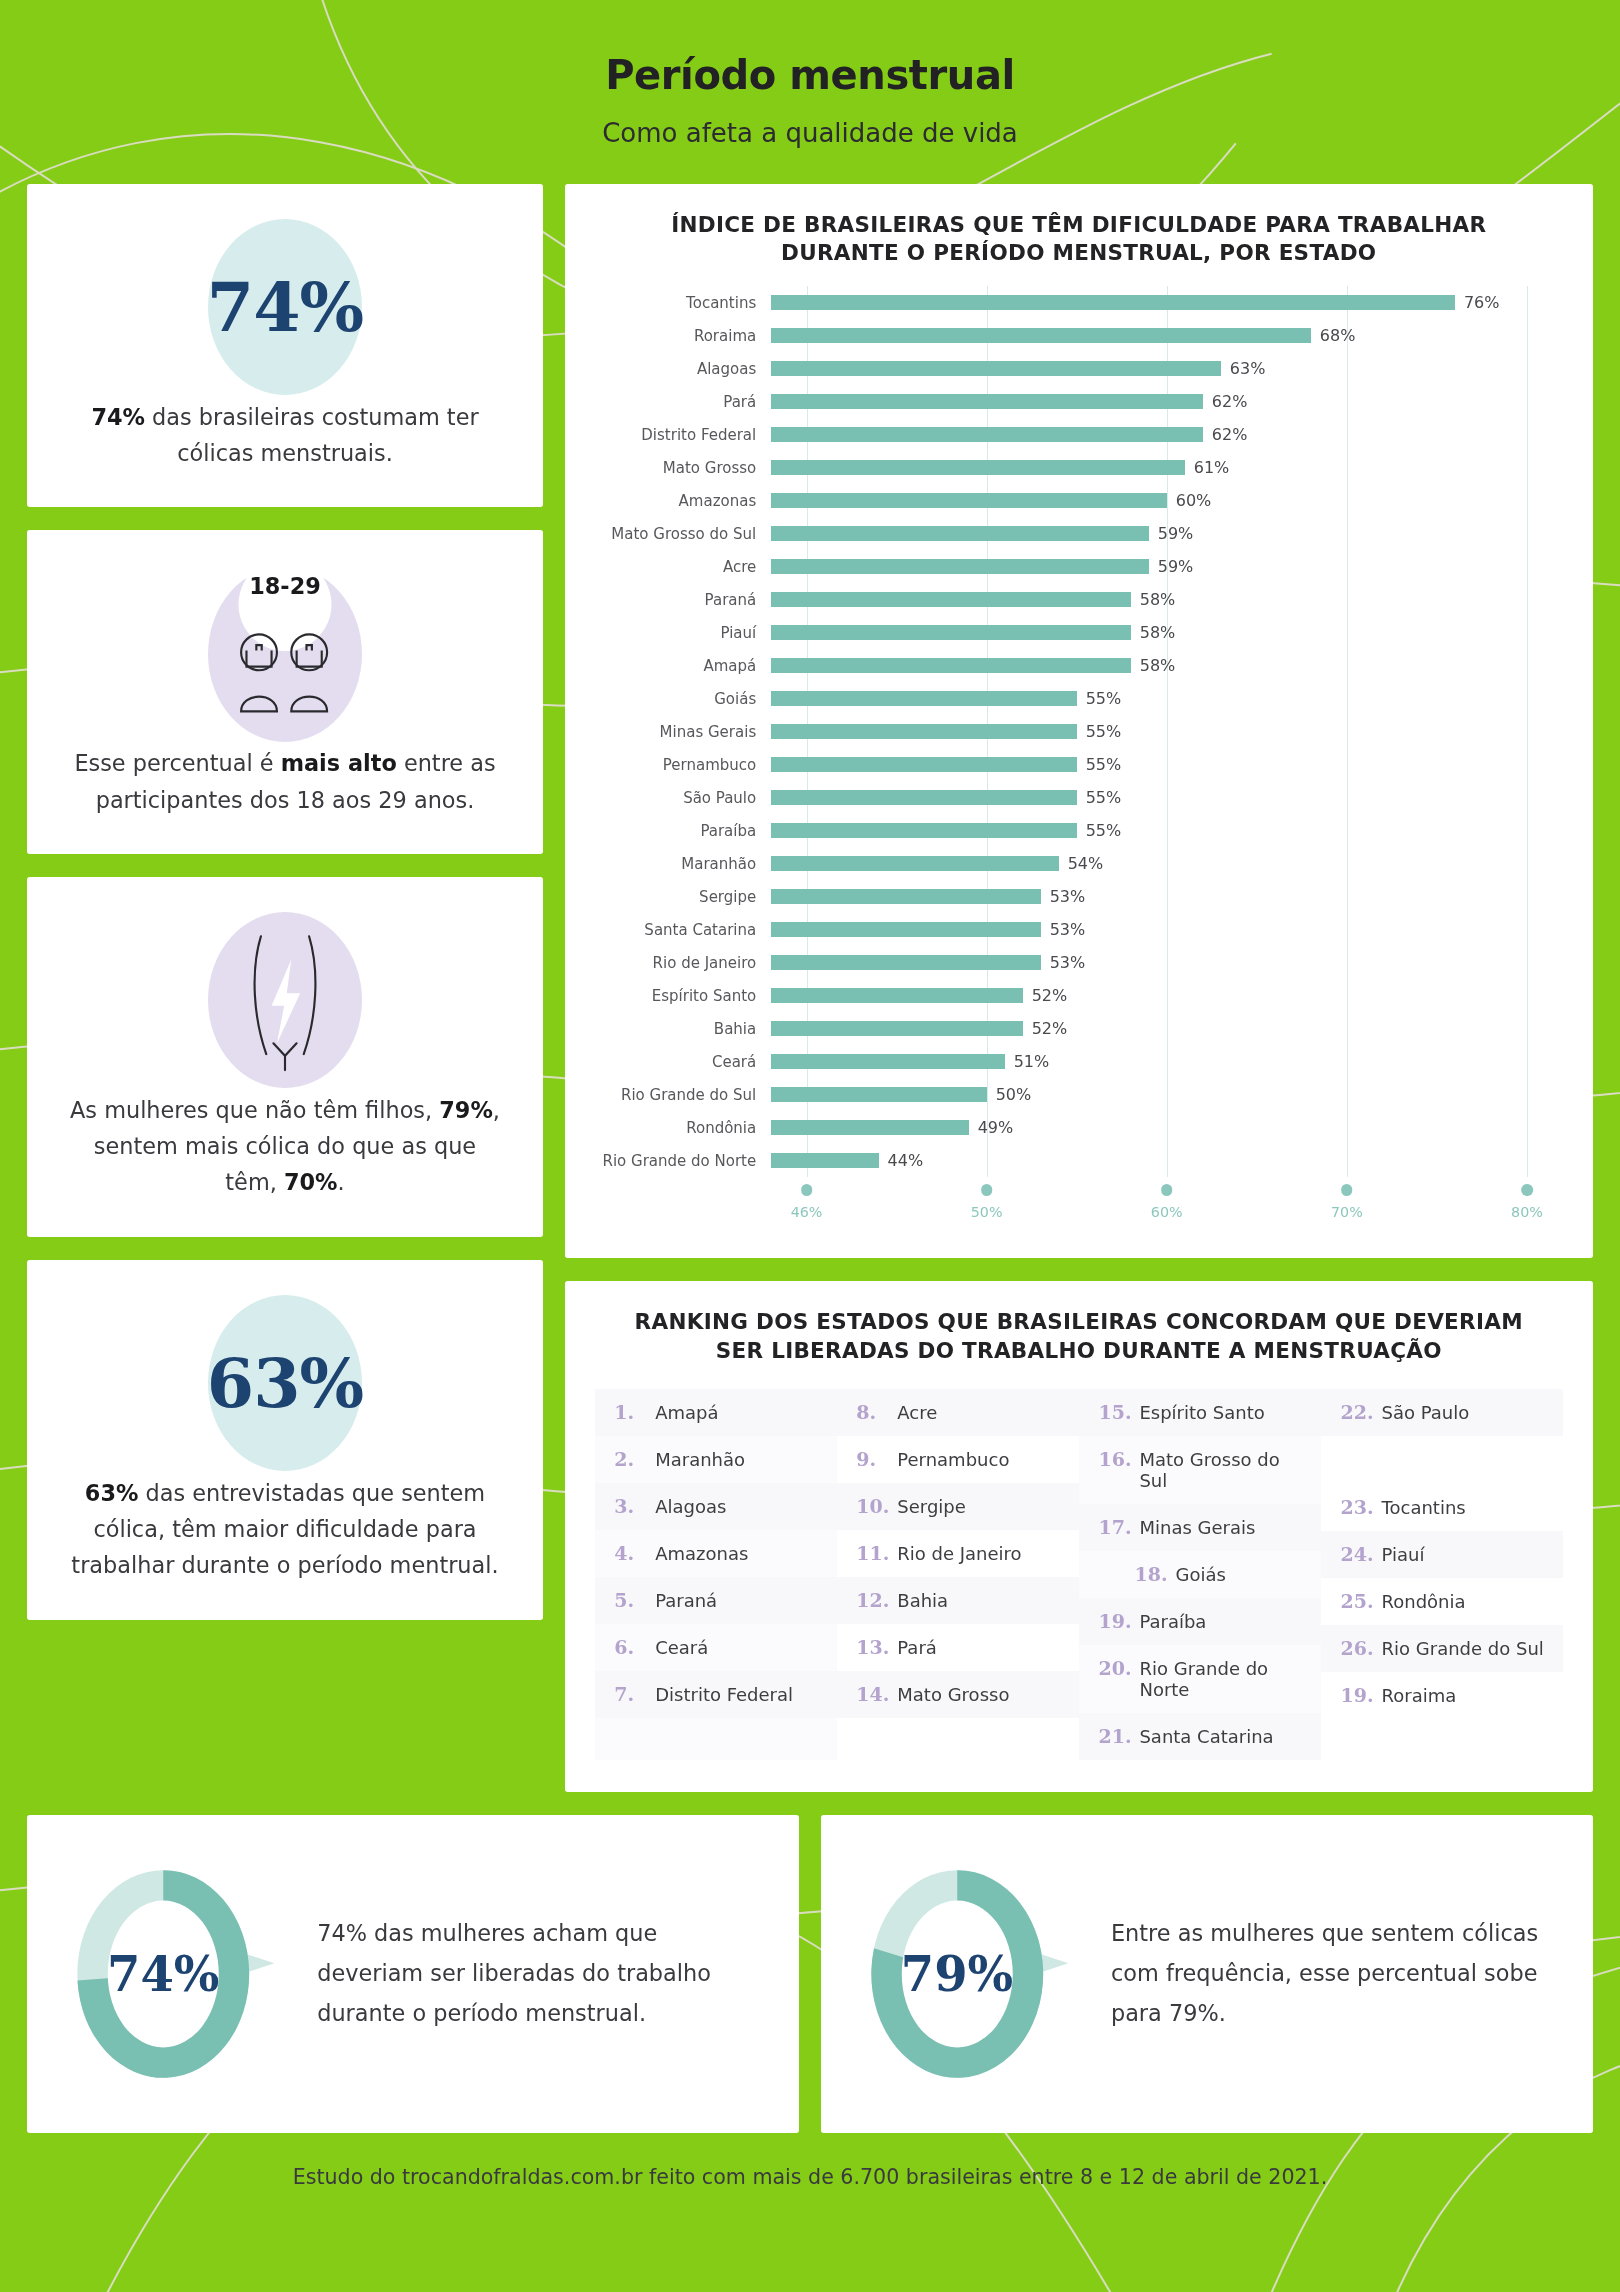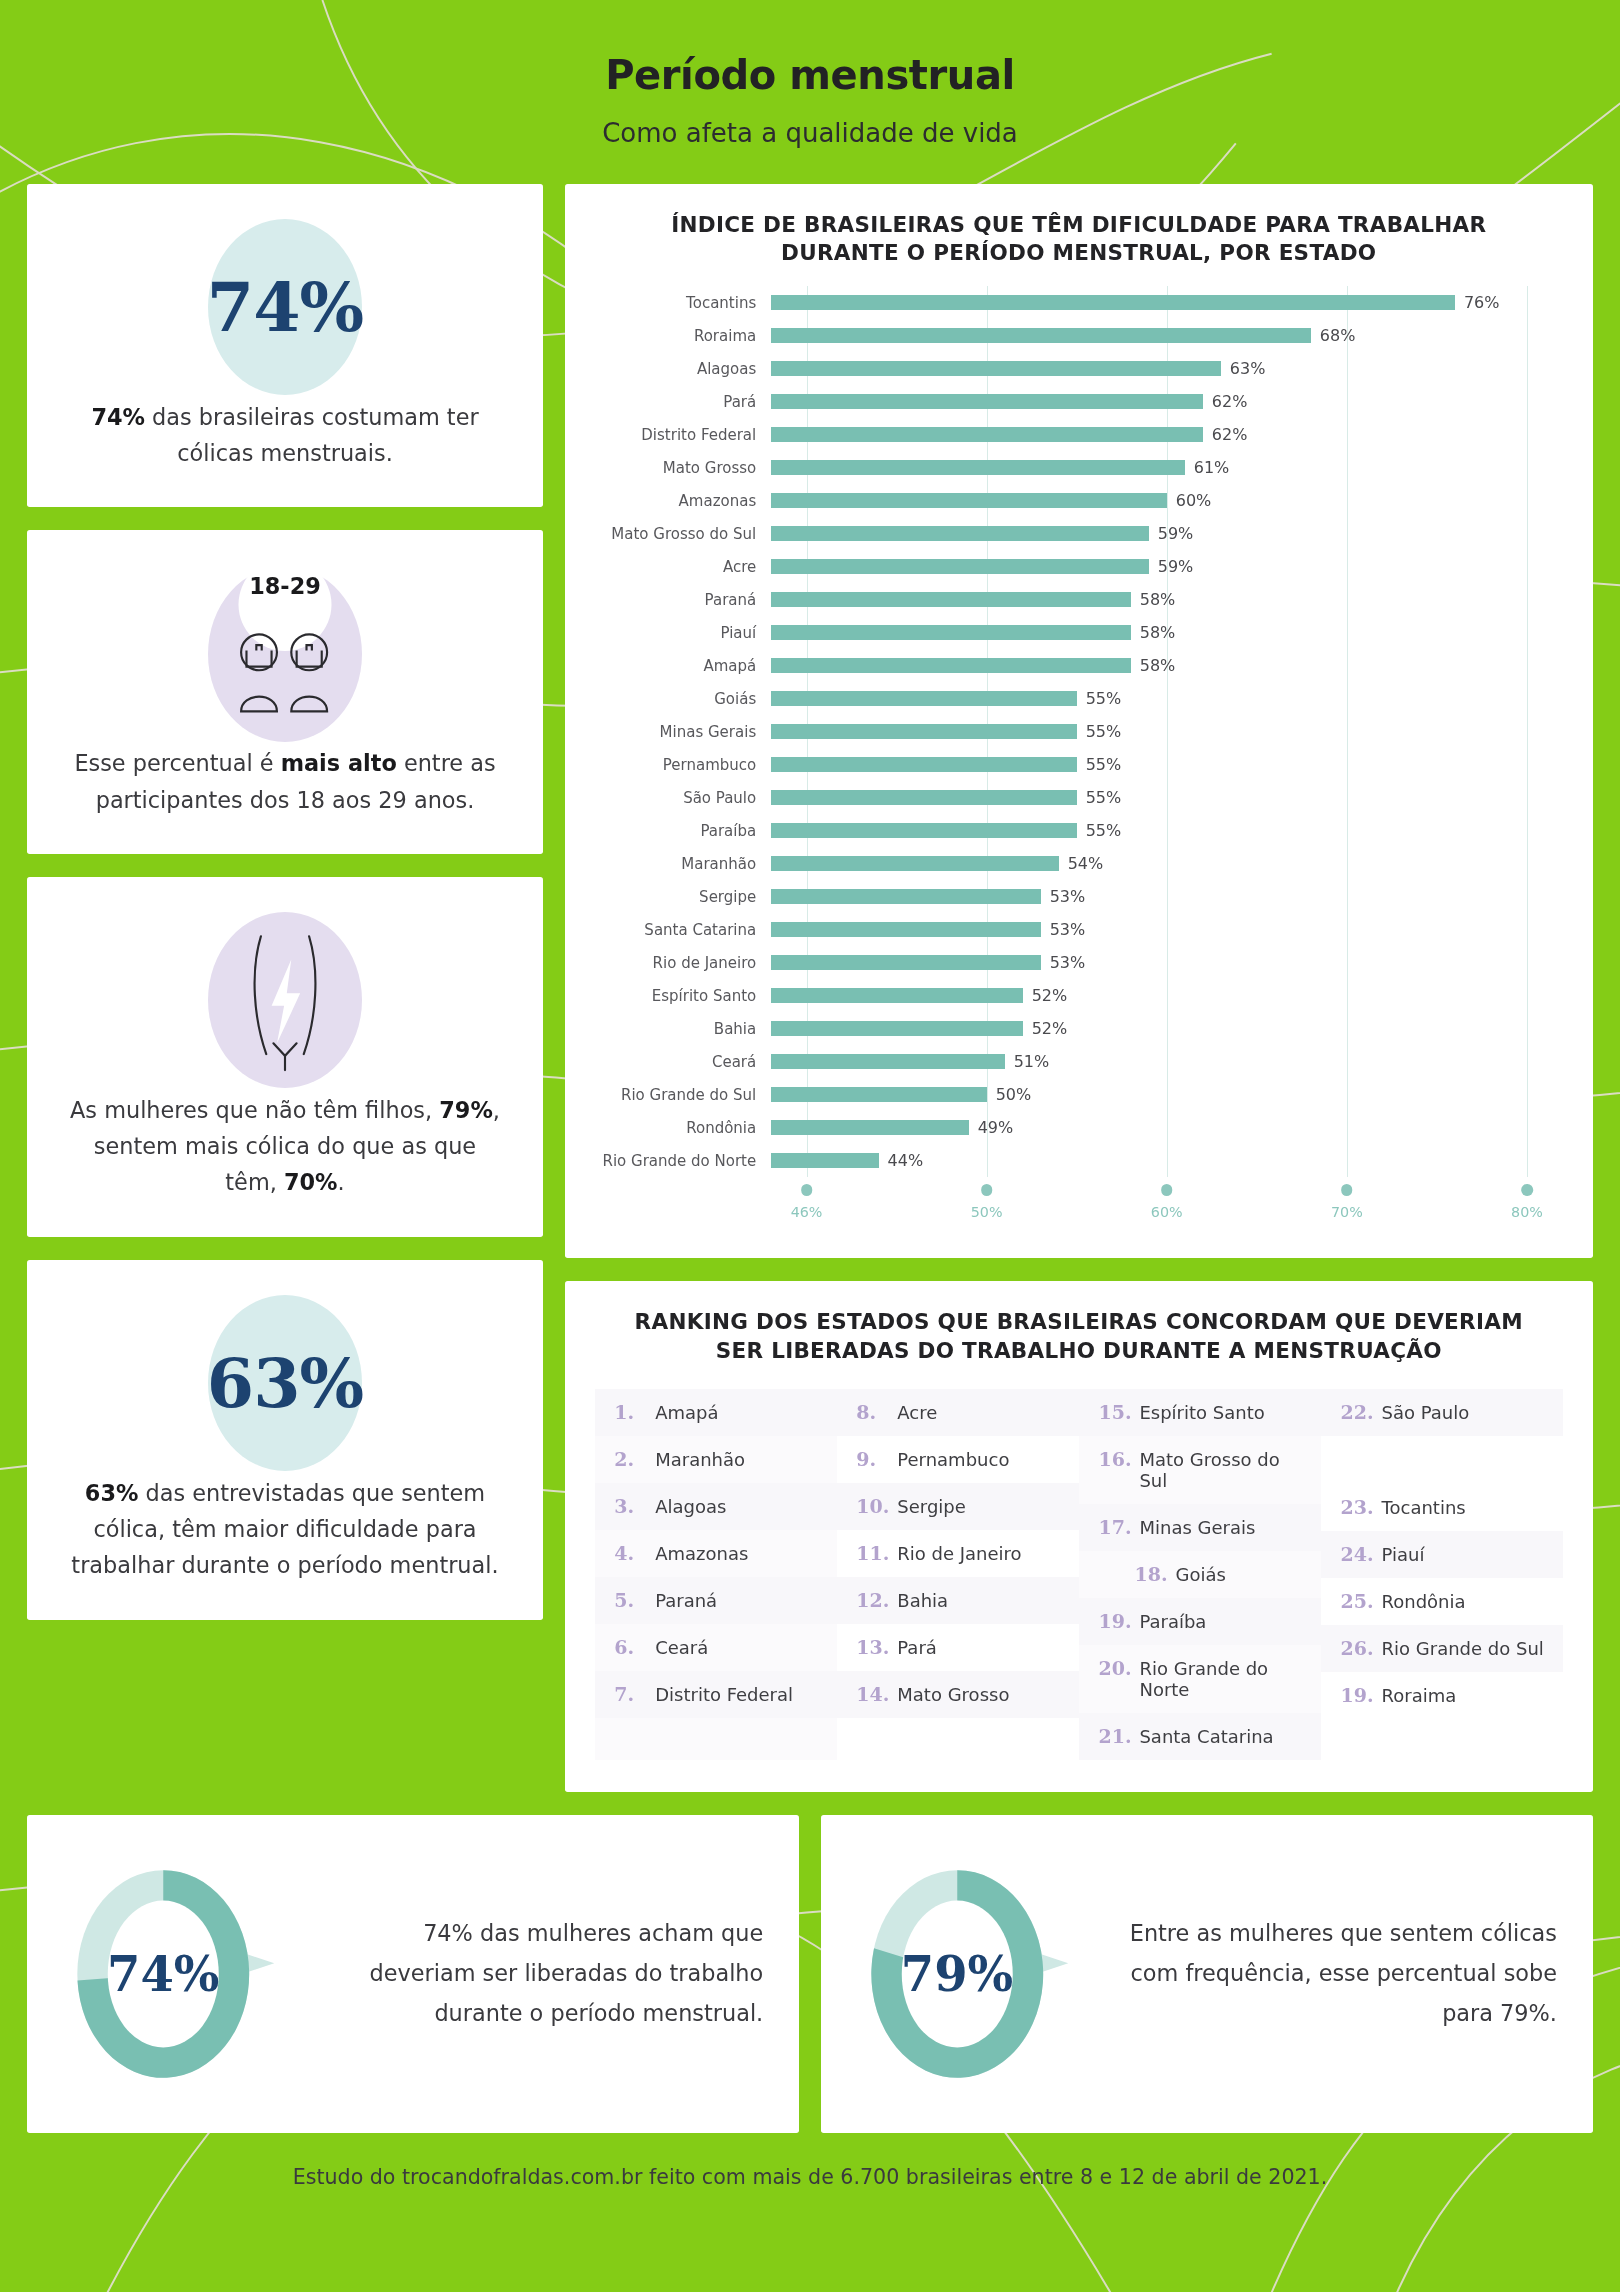--- a/index.html
+++ b/index.html
@@ -112,21 +112,21 @@
 
   
   .donut-row { display: flex; gap: 21.5px; margin-top: 23px; padding: 0 27px; position: relative; z-index: 2; }
   .donut-card { flex: 1; background: #fff; border-radius: 2.7px; padding: 39px 36px; display: flex; align-items: center; gap: 12.5px; }
   .donut-wrap { position: relative; flex: 0 0 222px; height: 240px; display: flex; align-items: center; justify-content: center; }
   .donut-num {
     position: absolute; left: 0; right: 0; top: 50%; transform: translateY(-50%);
     text-align: center; font-family: "DejaVu Serif", serif; font-weight: bold;
     font-size: 48px; color: #1d4370;
   }
-  .donut-text { font-size: 22.4px; line-height: 1.78; color: #3a3a3e; padding-left: 19.7px; text-align: right; }
+  .donut-text { font-size: 22.4px; line-height: 1.78; color: #3a3a3e; padding-left: 19.7px; }
 
   
   .footer {
     position: relative; z-index: 2; text-align: center; margin-top: 32px;
     font-size: 20.6px; color: #3a3a3e;
   }
 </style>
 </head>
 <body>
 

